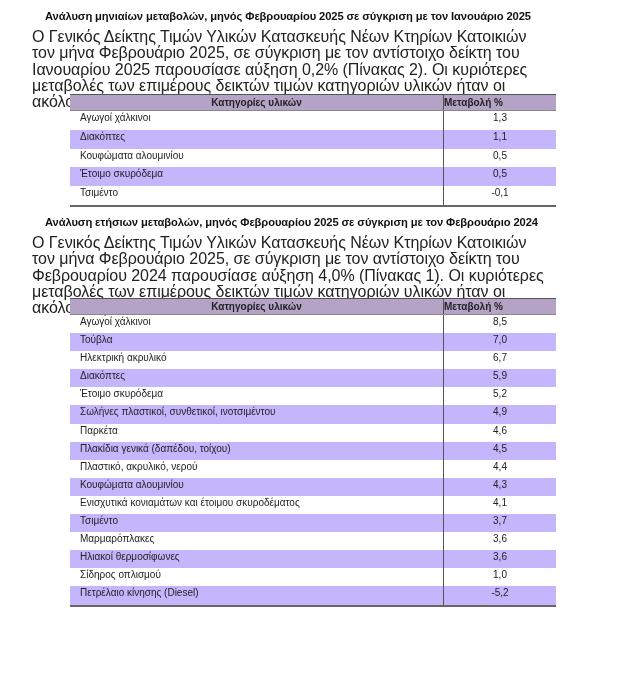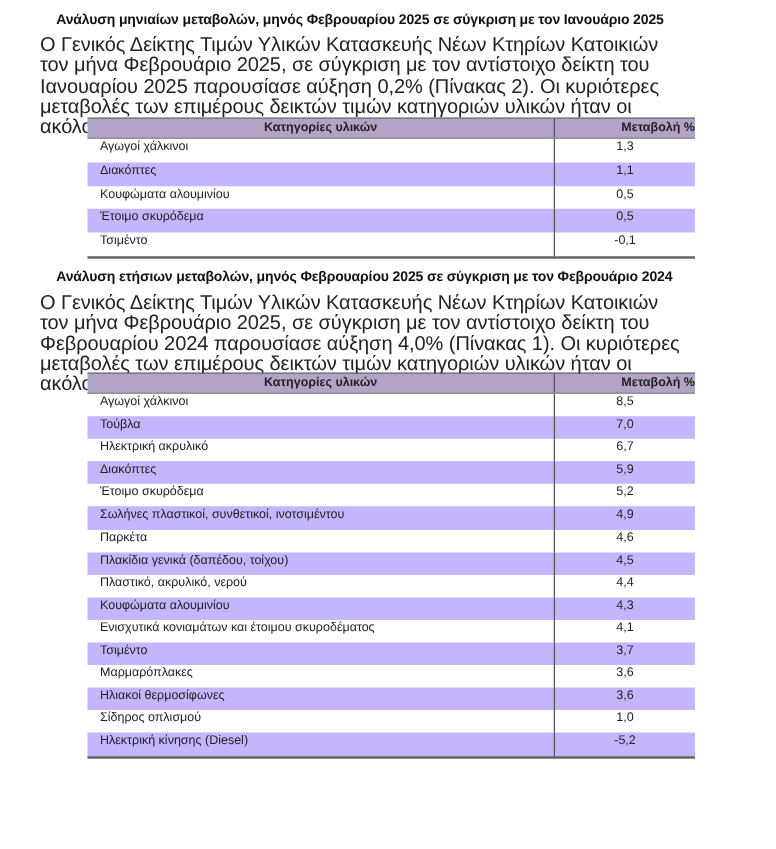--- a/index.html
+++ b/index.html
@@ -24,21 +24,21 @@
     border-collapse: collapse; font-size: 10px; color: #222;
     border-top: 1.5px solid #555; border-bottom: 2px solid #666;
   }
   table.data th {
     background: #b4a3c6; font-weight: bold; color: #222;
     height: 15px; padding: 0; font-size: 10px;
     border-bottom: 1px solid #888;
     margin-top: 29px;
   }
   table.data th.col-cat { text-align: center; }
-  table.data th.col-val { text-align: right; border-left: 1.5px solid #555; }
+  table.data th.col-val { text-align: left; border-left: 1.5px solid #555; }
   table.data td { padding: 0 0 0 10px; height: 18.3px; vertical-align: top; line-height: 13px; }
   table.data td.val { text-align: center; border-left: 1.5px solid #555; padding: 0; width: 112px; }
   table.data tr.alt td { background: #c4b5fd; }
   #t1 tr td { height: 18.8px; }
   #t2 tr td { height: 18.1px; }
 </style>
 </head>
 <body>
 
 <div class="page">
@@ -142,19 +142,19 @@
         </tr>
         <tr class="alt">
           <td>Ηλιακοί θερμοσίφωνες</td>
           <td class="val">3,6</td>
         </tr>
         <tr>
           <td>Σίδηρος οπλισμού</td>
           <td class="val">1,0</td>
         </tr>
         <tr class="alt">
-          <td>Ηλεκτρική κίνησης (Diesel)</td>
+          <td>Πετρέλαιο κίνησης (Diesel)</td>
           <td class="val">-5,2</td>
         </tr>
       </tbody>
   </table>
 
 </div>
 
 </body></html>

